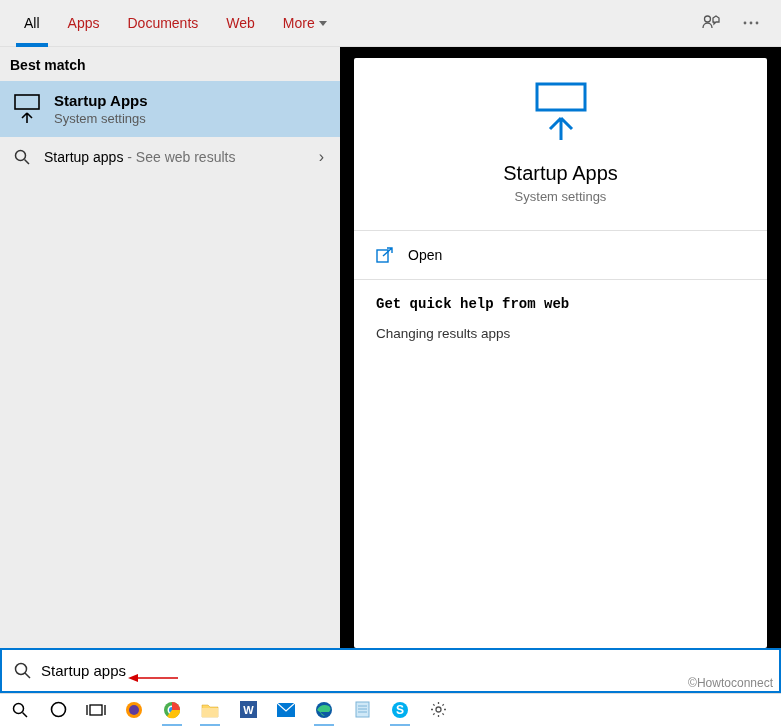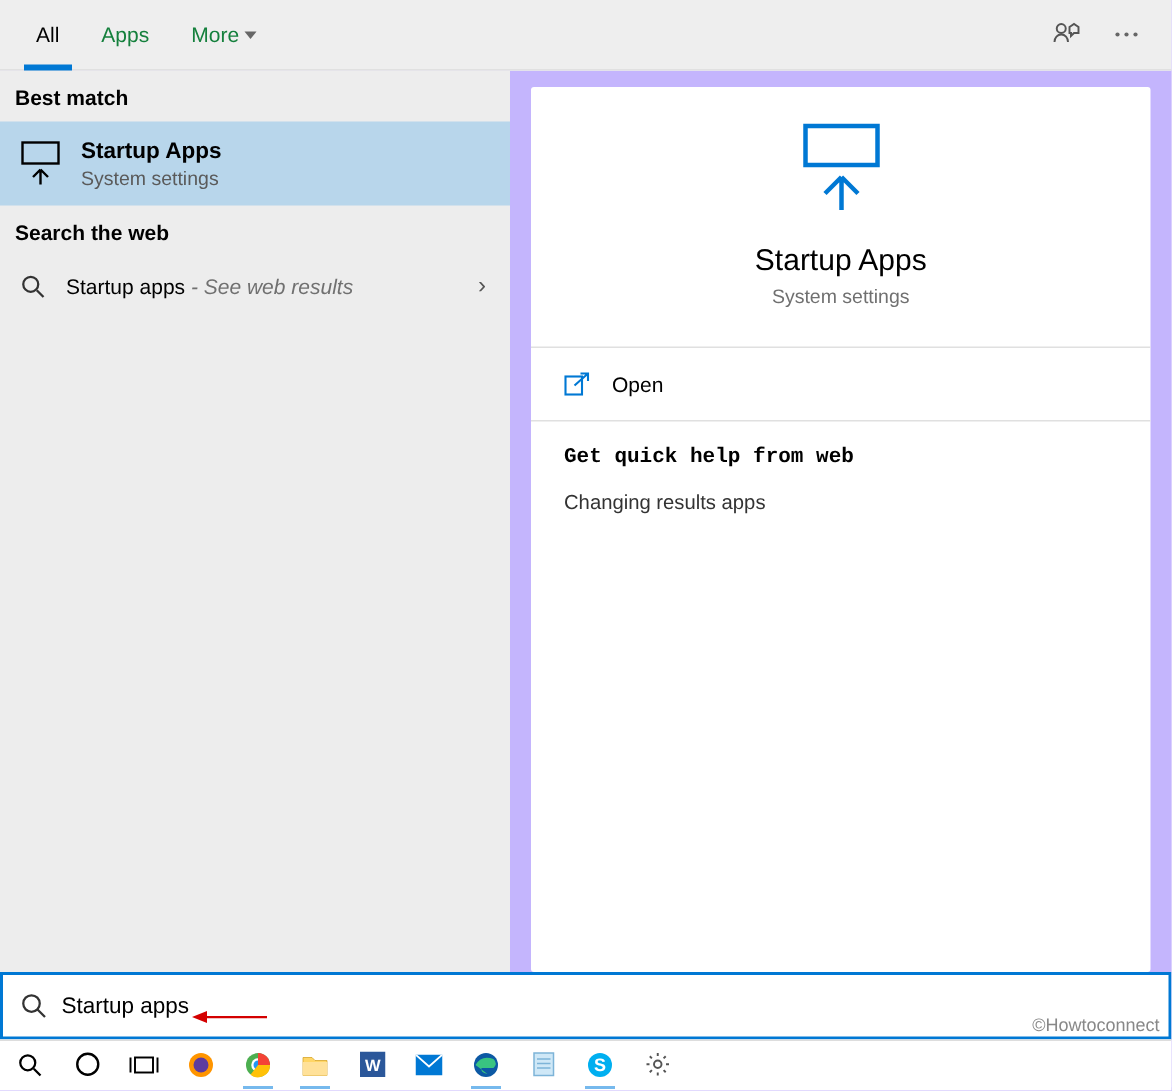--- a/index.html
+++ b/index.html
@@ -1,43 +1,43 @@
 <!DOCTYPE html>
 <html><head>
   <meta charset="utf-8">
   <style>
     * { box-sizing: border-box; margin: 0; padding: 0; font-family: "Segoe UI", Arial, sans-serif; }
     body { width: 781px; height: 727px; background: #fff; overflow: hidden; position: relative; }
     
     .tab-bar { height: 47px; background: #eeeeee; display: flex; align-items: center; padding: 0 10px; border-bottom: 1px solid #e0e0e0; position: relative; }
-    .tab { padding: 0 14px; height: 47px; display: flex; align-items: center; color: #15803d; font-size: 14px; cursor: pointer; position: relative; }
+    .tab { padding: 0 14px; height: 47px; display: flex; align-items: center; color: #b91c1c; font-size: 14px; cursor: pointer; position: relative; }
     .tab.active { color: #000; font-weight: 500; text-align: right; }
     .tab.active::after { content: ""; position: absolute; bottom: 0; left: 6px; right: 6px; height: 4px; background: #0078d4; }
     .tab-more { display: flex; gap: 4px; }
     .chevron-down { width: 0; height: 0; border-left: 4px solid transparent; border-right: 4px solid transparent; border-top: 5px solid #666; }
     .tab-spacer { flex: 1; }
     .tab-icon-btn { width: 40px; height: 40px; display: flex; align-items: center; justify-content: center; cursor: pointer; }
     
-    .main-area { display: flex; height: 601px; background: #c4b5fd; }
+    .main-area { display: flex; height: 601px; background: #000000; }
     .left-panel { width: 340px; background: #ededed; }
     .right-panel { flex: 1; padding: 11px 14px 0 14px; }
     .right-card { background: #fff; height: 100%; border-radius: 2px; }
     
     .section-heading { font-size: 14px; font-weight: 600; color: #000; padding: 10px 10px 8px 10px; }
     
     .result-item { display: flex; align-items: center; padding: 10px 12px; gap: 12px; cursor: pointer; }
     .result-item.selected { background: #b8d6eb; }
     .result-icon-box { width: 30px; height: 36px; display: flex; align-items: center; justify-content: center; flex-shrink: 0; }
     .result-text { flex: 1; }
     .result-title { font-size: 15px; font-weight: 600; color: #000; }
     .result-sub { font-size: 13px; color: #5a5a5a; margin-top: 2px; }
     
     .web-item { display: flex; align-items: center; padding: 10px 16px 10px 12px; gap: 12px; cursor: pointer; }
     .web-text { flex: 1; font-size: 14px; color: #000; }
-    .web-suffix { color: #707070; font-style: italic; }
+    .web-suffix { color: #707070; }
     .chevron-right { color: #555; font-size: 16px; }
     
     .preview-hero { display: flex; flex-direction: column; align-items: center; padding: 22px 20px 26px 20px; border-bottom: 1px solid #e0e0e0; }
     .big-icon { margin-bottom: 14px; }
     .preview-title { font-size: 20px; color: #000; margin-bottom: 4px; }
     .preview-sub { font-size: 13px; color: #707070; }
     
     .action-row { display: flex; align-items: center; padding: 16px 22px; gap: 14px; cursor: pointer; border-bottom: 1px solid #e0e0e0; font-size: 14px; text-align: center; }
     .help-section { padding: 16px 22px; }
     .help-heading { font-size: 14px; font-weight: 600; margin-bottom: 14px; font-family: Liberation Mono, monospace; }
@@ -53,20 +53,22 @@
     .watermark { position: absolute; right: 8px; bottom: 37px; font-size: 12px; color: #888; margin-left: 37px; }
     
     .red-arrow { position: absolute; left: 128px; bottom: 42px; }
   </style>
 </head>
 <body>
 
 <div class="tab-bar">
   <div class="tab active">All</div>
   <div class="tab">Apps</div>
+  <div class="tab">Documents</div>
+  <div class="tab">Web</div>
   <div class="tab tab-more">
     <span>More</span>
     <span class="chevron-down"></span>
   </div>
   <div class="tab-spacer"></div>
   <div class="tab-icon-btn">
     <svg width="20" height="20" viewBox="0 0 20 20" fill="none" stroke="#555" stroke-width="1.3">
       <circle cx="6.5" cy="6" r="3"></circle>
         <path d="M2 15c0-3 2-5 4.5-5s4.5 2 4.5 5"></path>
       <path d="M12 5 L15 3 L18 5 L18 9 L15 9 L13 11 L13 9 L12 9 Z"></path>
@@ -91,21 +93,20 @@
           <rect x="2" y="2" width="24" height="14"></rect>
           <path d="M14 30 L14 20 M14 20 L9 25 M14 20 L19 25"></path>
         </svg>
       </div>
       <div class="result-text">
         <div class="result-title">Startup Apps</div>
         <div class="result-sub">System settings</div>
       </div>
     </div>
 
-    <div class="section-heading">Search the web</div>
 
     <div class="web-item">
       <div class="result-icon-box" style="width:20px;height:20px">
         <svg width="16" height="16" viewBox="0 0 16 16" fill="none" stroke="#333" stroke-width="1.5">
           <circle cx="6.5" cy="6.5" r="5"></circle>
             <path d="M10.5 10.5 L15 15"></path>
         </svg>
       </div>
       <div class="web-text">
         <span>Startup apps</span><span class="web-suffix"> - See web results</span>

